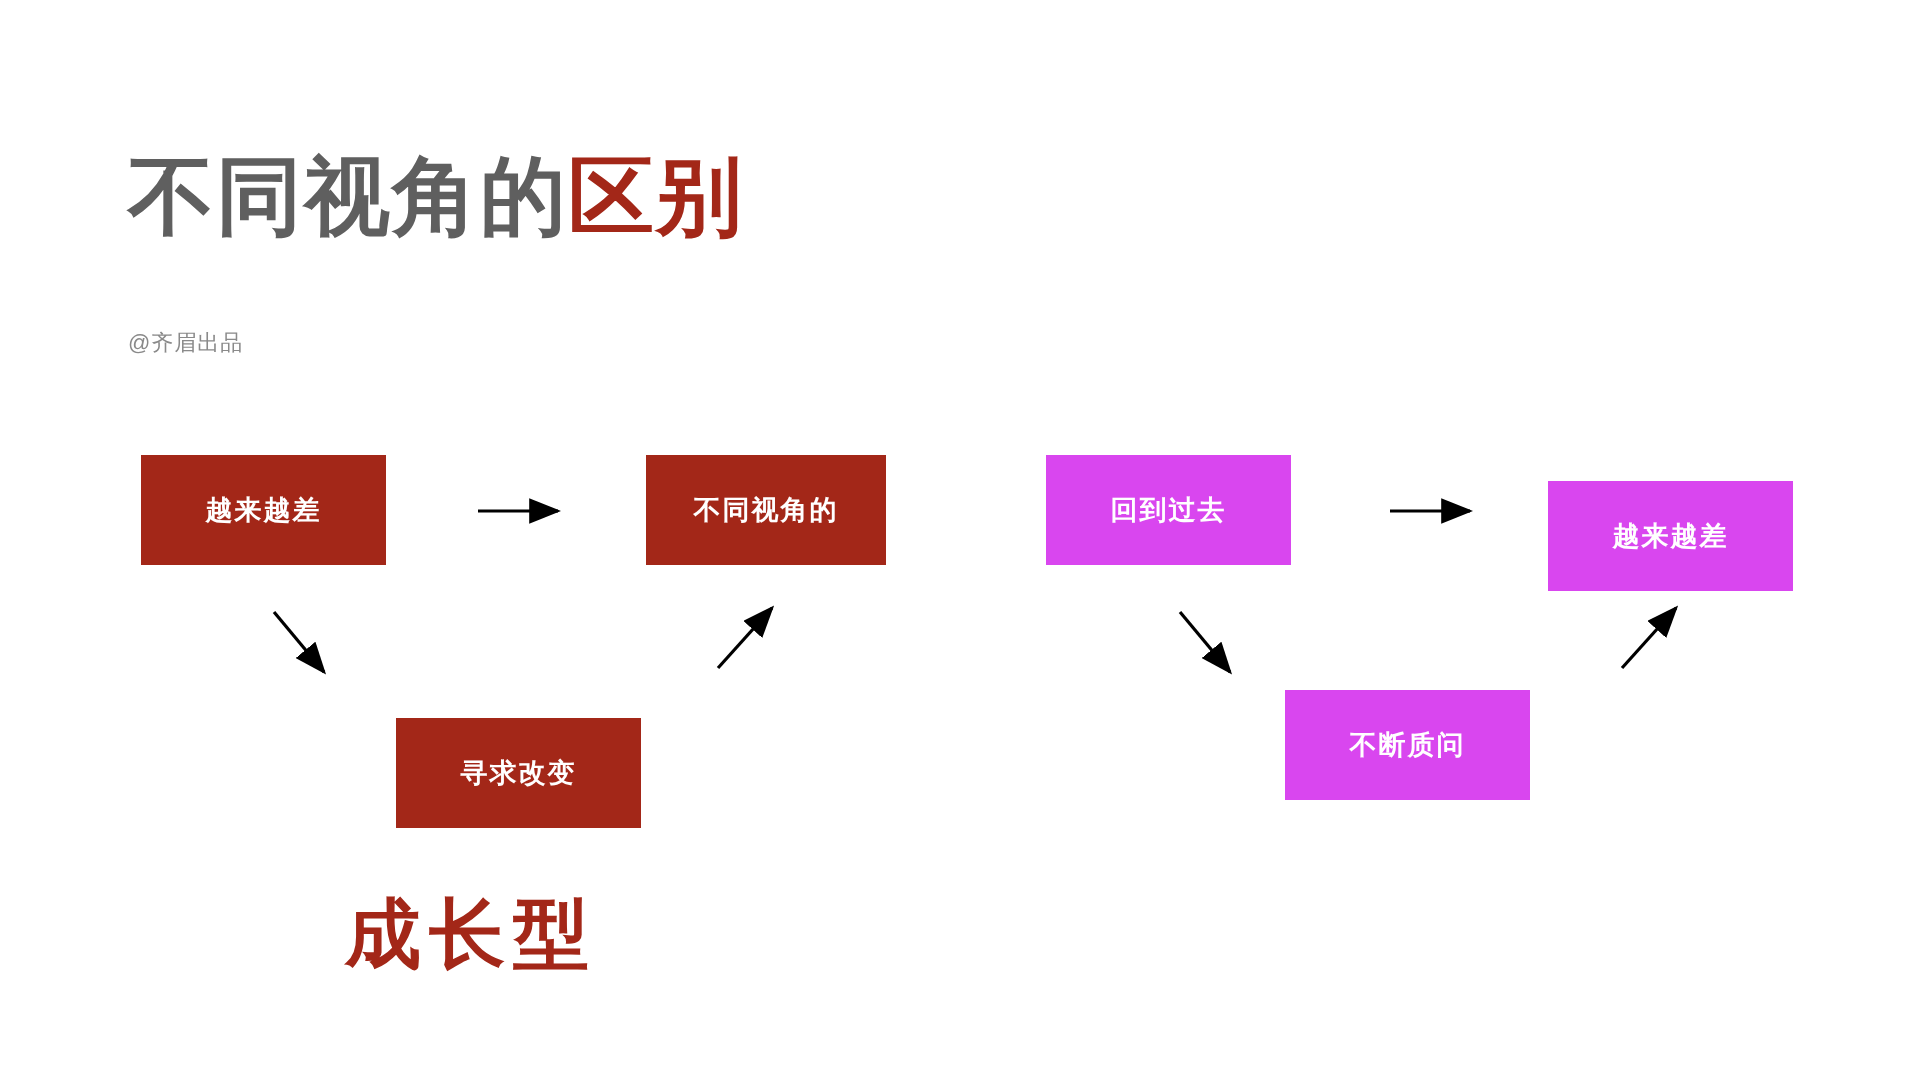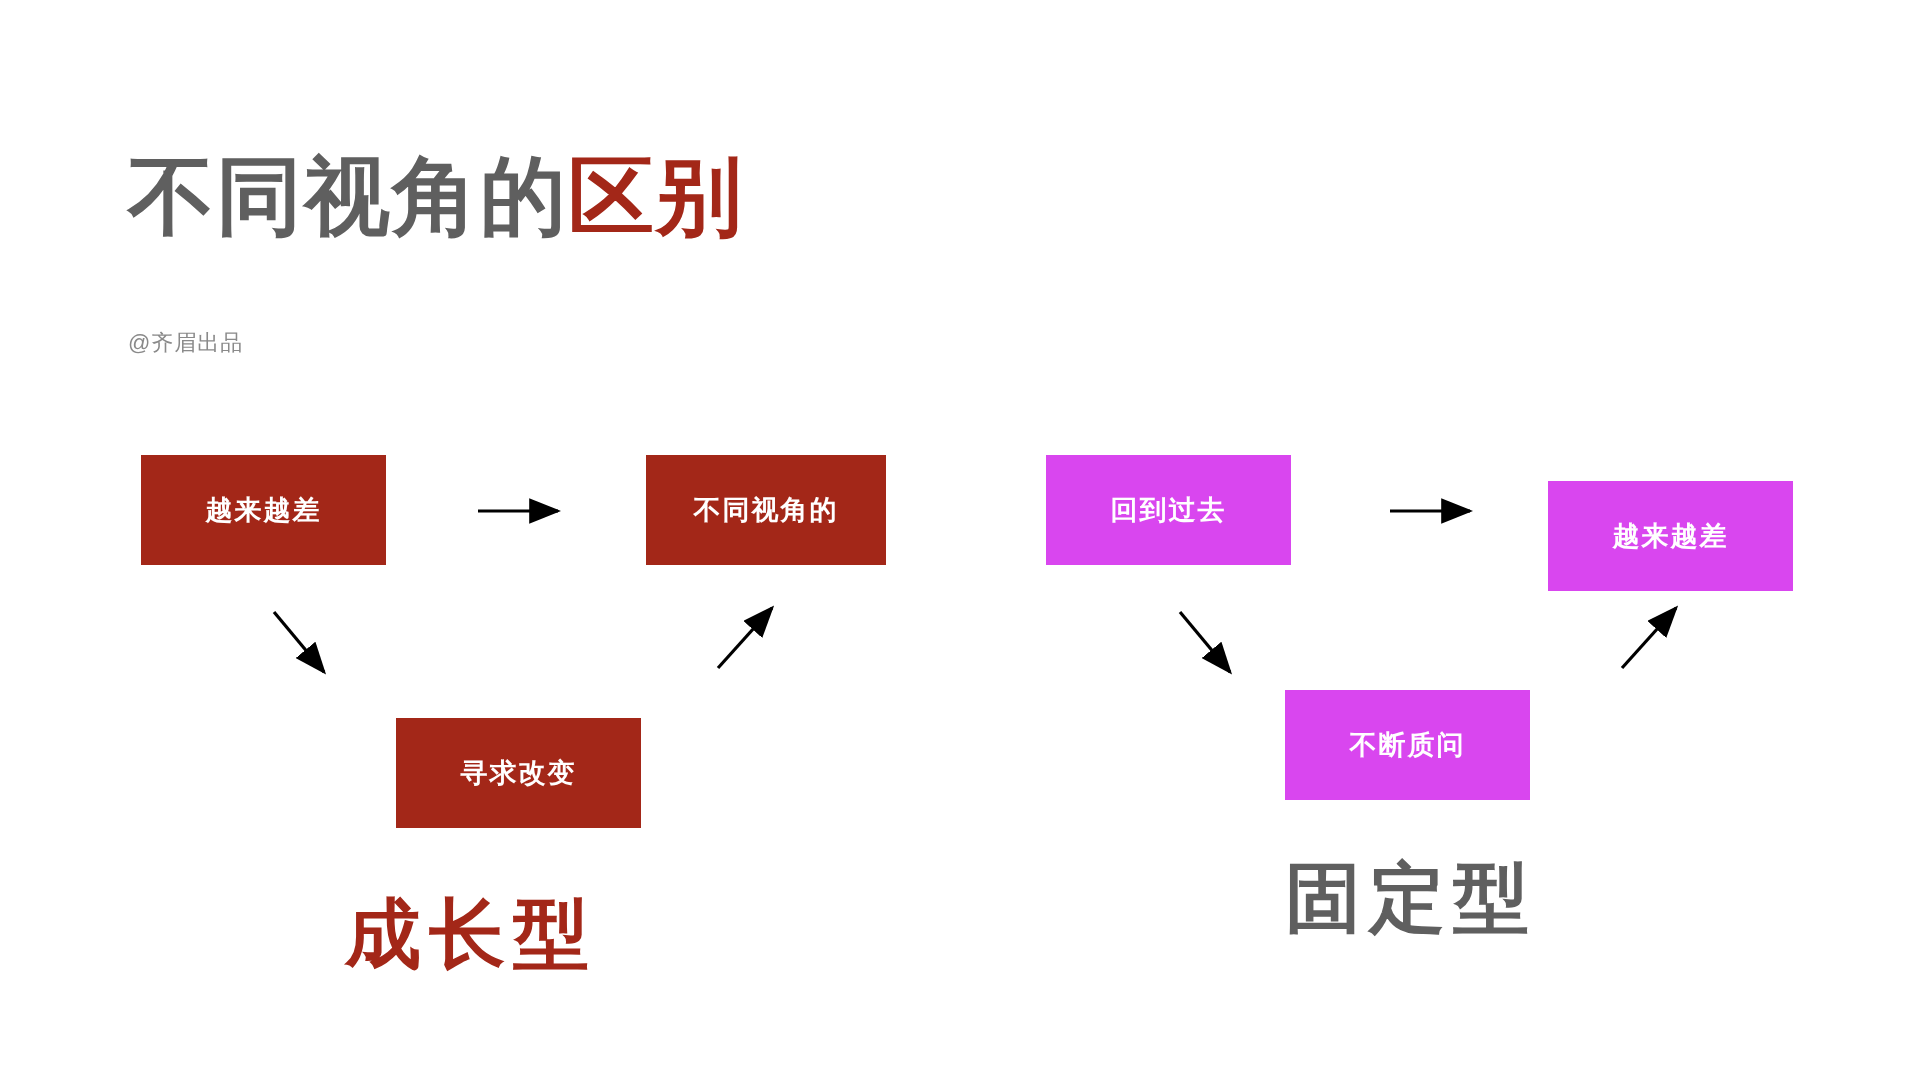--- a/index.html
+++ b/index.html
@@ -98,16 +98,15 @@
 
       <line x1="1390" y1="511" x2="1470" y2="511" stroke="#000000" stroke-width="3.2" marker-end="url(#ah)"></line>
 
       <line x1="1180" y1="612" x2="1230" y2="672" stroke="#000000" stroke-width="3.2" marker-end="url(#ah)"></line>
 
       <line x1="1622" y1="668" x2="1676" y2="608" stroke="#000000" stroke-width="3.2" marker-end="url(#ah)"></line>
     </svg>
 
     <div class="bottom-label" id="label-growth">成长型</div>
 
-    <div class="bottom-label" id="label-fixed">固定型</div>
 
   </div>
 </div>
 
 </body></html>

